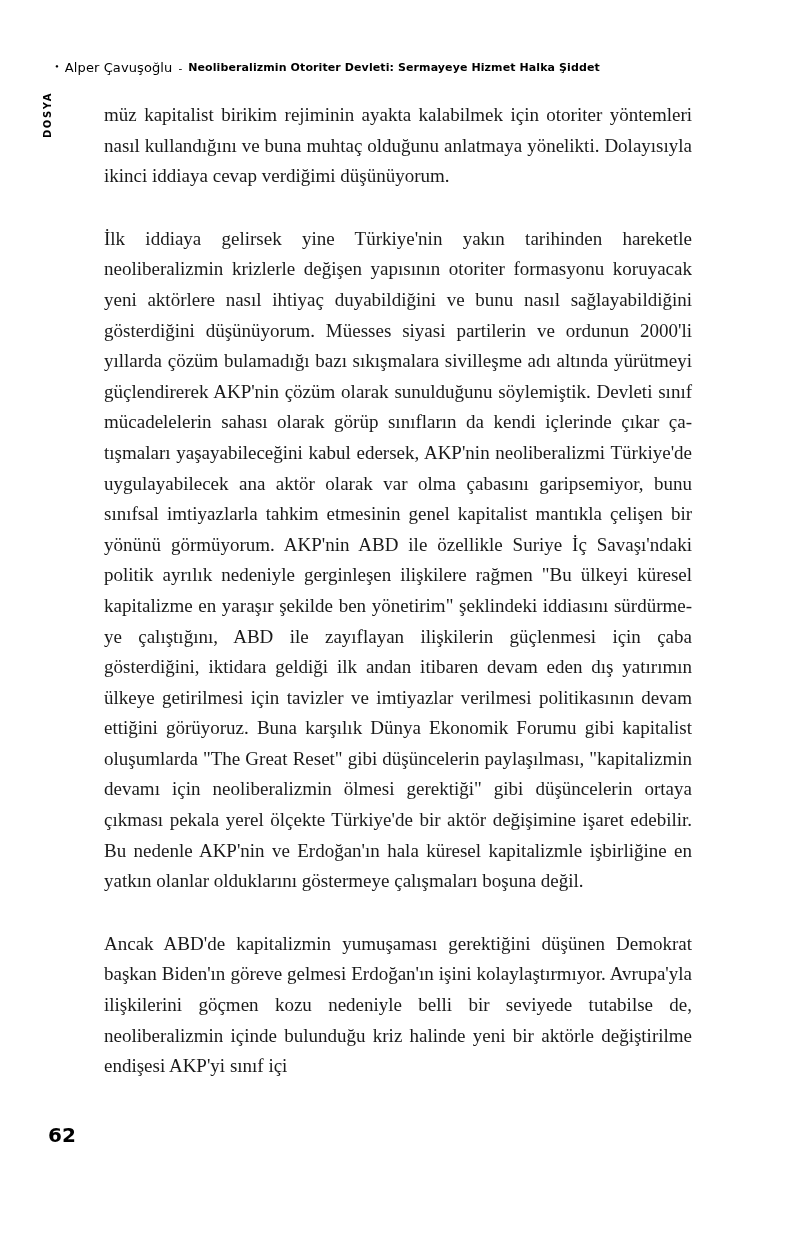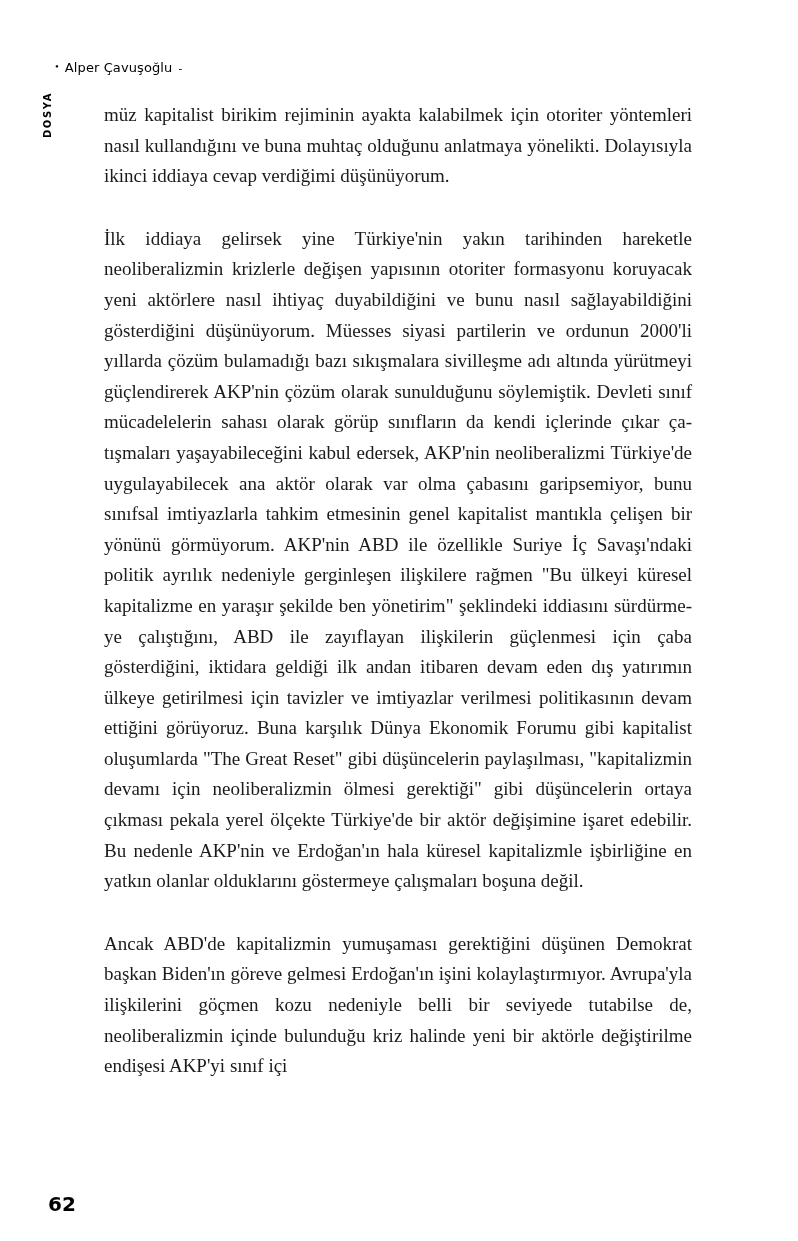--- a/index.html
+++ b/index.html
@@ -104,36 +104,37 @@
     margin-top: 32px;
   }
   .body p.first {
     text-indent: 0;
   }
 
   
   .folio {
     position: absolute;
     left: 48px;
-    top: 1192px;
+    top: 1123px;
     font-family: "DejaVu Sans", sans-serif;
     font-size: 20px;
     font-weight: bold;
     color: #000;
   }
 </style>
 </head>
 <body>
 
 <div class="page">
 
   <div class="runhead">
     <span class="bullet">•</span>
     <span class="author">Alper Çavuşoğlu</span>
     <span class="dash">-</span>
+    <span class="title">Neoliberalizmin Otoriter Devleti: Sermayeye Hizmet Halka Şiddet</span>
   </div>
 
   <div class="section-tab">
     <span class="label">DOSYA</span>
   </div>
 
   <div class="body">
     <p class="first">müz kapitalist birikim rejiminin ayakta kalabilmek için otoriter yöntemleri nasıl kullandığını ve buna muhtaç olduğunu anlat­maya yönelikti. Dolayısıyla ikinci iddiaya cevap verdiğimi düşü­nüyorum.</p>
     <p>İlk iddiaya gelirsek yine Türkiye'nin yakın tarihinden hareketle neoliberalizmin krizlerle değişen yapısının otoriter formasyonu koruyacak yeni aktörlere nasıl ihtiyaç duyabildiğini ve bunu nasıl sağlayabildiğini gösterdiğini düşünüyorum. Müesses siyasi par­tilerin ve ordunun 2000'li yıllarda çözüm bulamadığı bazı sıkış­malara sivilleşme adı altında yürütmeyi güçlendirerek AKP'nin çözüm olarak sunulduğunu söylemiştik. Devleti sınıf mücadele­lerin sahası olarak görüp sınıfların da kendi içlerinde çıkar ça­tışmaları yaşayabileceğini kabul edersek, AKP'nin neoliberalizmi Türkiye'de uygulayabilecek ana aktör olarak var olma çabasını garipsemiyor, bunu sınıfsal imtiyazlarla tahkim etmesinin genel kapitalist mantıkla çelişen bir yönünü görmüyorum. AKP'nin ABD ile özellikle Suriye İç Savaşı'ndaki politik ayrılık nedeniy­le gerginleşen ilişkilere rağmen "Bu ülkeyi küresel kapitalizme en yaraşır şekilde ben yönetirim" şeklindeki iddiasını sürdürme­ye çalıştığını, ABD ile zayıflayan ilişkilerin güçlenmesi için çaba gösterdiğini, iktidara geldiği ilk andan itibaren devam eden dış yatırımın ülkeye getirilmesi için tavizler ve imtiyazlar verilme­si politikasının devam ettiğini görüyoruz. Buna karşılık Dünya Ekonomik Forumu gibi kapitalist oluşumlarda "The Great Reset" gibi düşüncelerin paylaşılması, "kapitalizmin devamı için neo­liberalizmin ölmesi gerektiği" gibi düşüncelerin ortaya çıkması pekala yerel ölçekte Türkiye'de bir aktör değişimine işaret edebi­lir. Bu nedenle AKP'nin ve Erdoğan'ın hala küresel kapitalizmle işbirliğine en yatkın olanlar olduklarını göstermeye çalışmaları boşuna değil.</p>
     <p>Ancak ABD'de kapitalizmin yumuşaması gerektiğini düşünen Demokrat başkan Biden'ın göreve gelmesi Erdoğan'ın işini ko­laylaştırmıyor. Avrupa'yla ilişkilerini göçmen kozu nedeniyle belli bir seviyede tutabilse de, neoliberalizmin içinde bulunduğu kriz halinde yeni bir aktörle değiştirilme endişesi AKP'yi sınıf içi</p>

